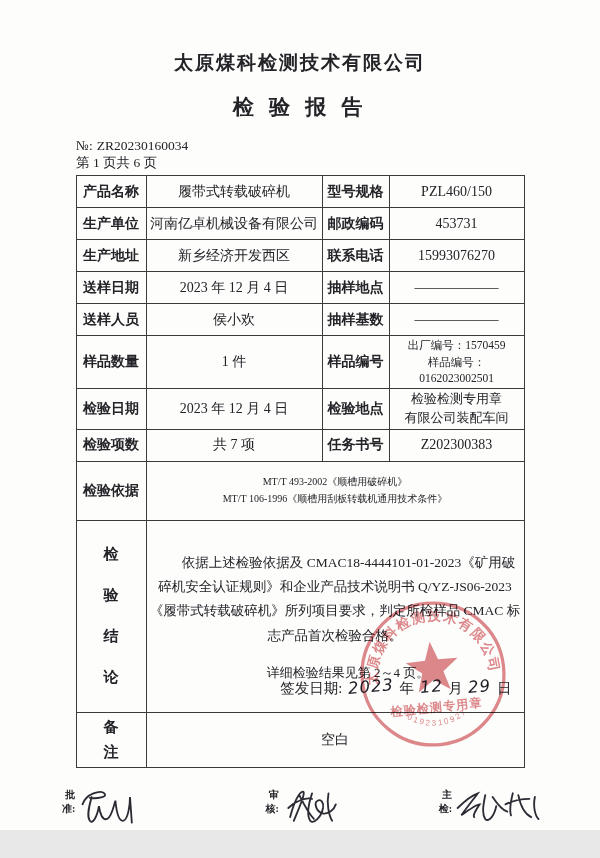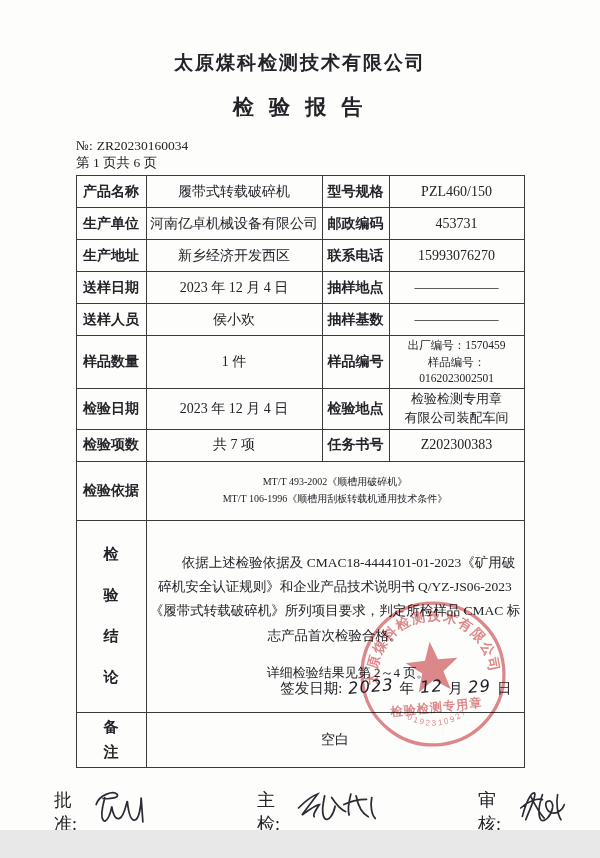--- a/index.html
+++ b/index.html
@@ -121,23 +121,24 @@
     opacity:0.72;
     mix-blend-mode:multiply;
     transform:rotate(-6deg);
     pointer-events:none;
   }
   .footer-row{
     width:492px;
     margin:20px auto 0 auto;
     display:flex;
     align-items:flex-start;
-    font-size:18px;
-    font-weight:400;
+    font-size:10px;
+    font-weight:700;
     position:relative;
+    text-align:right;
   }
   .sig-block{display:flex;align-items:flex-start;}
   .sig-block .sig{margin-left:2px;margin-top:-6px;}
   .sig-approve{margin-left:0;}
   .sig-review{margin-left:96px;}
   .sig-chief{margin-left:86px;}
 </style>
 </head>
 <body>
 
@@ -275,27 +276,27 @@
     </svg>
   </div>
 
   <div class="footer-row">
     <div class="sig-block sig-approve">
       <span>批准:</span>
       <svg class="sig" width="92" height="52" viewBox="0 0 92 52">
         <path d="M6,22 C10,10 26,6 30,10 C34,14 22,16 14,15 M16,14 C14,22 10,34 14,40 C17,44 22,36 24,24 C25,32 28,40 33,38 C38,36 40,24 42,18 C43,28 45,40 50,40 C56,40 58,22 58,14 L60,42" fill="none" stroke="#2b2b33" stroke-width="2" stroke-linecap="round"></path>
       </svg>
     </div>
+    <div class="sig-block sig-review">
+      <span>审核:</span>
+      <svg class="sig" width="70" height="52" viewBox="0 0 70 52">
+        <path d="M10,36 C14,20 20,8 24,8 C28,8 18,30 14,40 M8,26 C16,18 28,14 34,16 M20,12 C24,20 30,32 36,38 M34,10 C30,22 28,34 32,40 C36,44 44,36 46,26 C47,20 44,16 40,18 C36,20 38,30 46,32 C52,33 58,28 60,22 M52,10 C50,20 52,34 56,40" fill="none" stroke="#2b2b33" stroke-width="2" stroke-linecap="round"></path>
+      </svg>
+    </div>
     <div class="sig-block sig-chief">
       <span>主检:</span>
       <svg class="sig" width="100" height="52" viewBox="0 0 100 52">
         <path d="M4,26 C12,18 20,12 26,10 C20,18 12,28 8,34 C16,28 24,22 28,22 C24,28 20,34 22,36 M34,12 C32,22 30,32 34,38 C38,42 44,34 46,24 M42,14 C46,20 52,28 58,30 M64,10 C62,18 60,28 62,34 M56,22 C64,18 74,16 82,16 M70,12 C72,22 76,32 84,36 M88,14 C86,24 88,34 92,38" fill="none" stroke="#2b2b33" stroke-width="2" stroke-linecap="round"></path>
       </svg>
     </div>
-    <div class="sig-block sig-review">
-      <span>审核:</span>
-      <svg class="sig" width="70" height="52" viewBox="0 0 70 52">
-        <path d="M10,36 C14,20 20,8 24,8 C28,8 18,30 14,40 M8,26 C16,18 28,14 34,16 M20,12 C24,20 30,32 36,38 M34,10 C30,22 28,34 32,40 C36,44 44,36 46,26 C47,20 44,16 40,18 C36,20 38,30 46,32 C52,33 58,28 60,22 M52,10 C50,20 52,34 56,40" fill="none" stroke="#2b2b33" stroke-width="2" stroke-linecap="round"></path>
-      </svg>
-    </div>
   </div>
 
 </div>
 
 </body></html>

